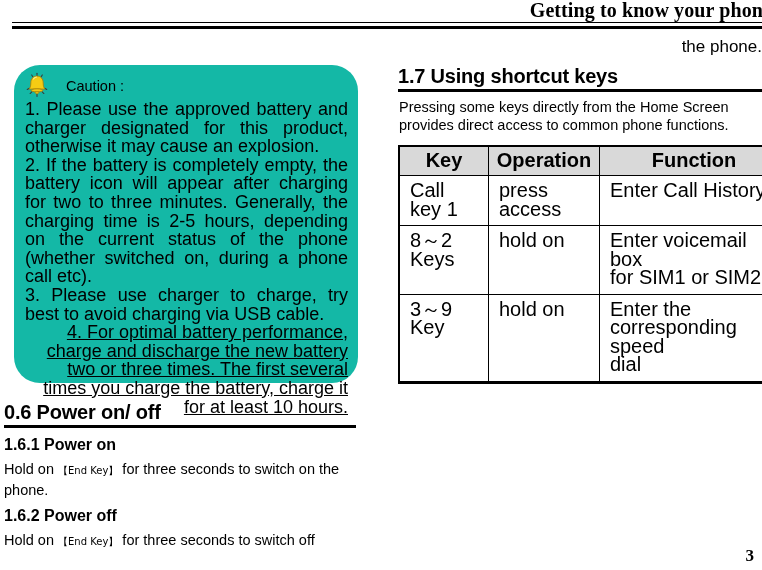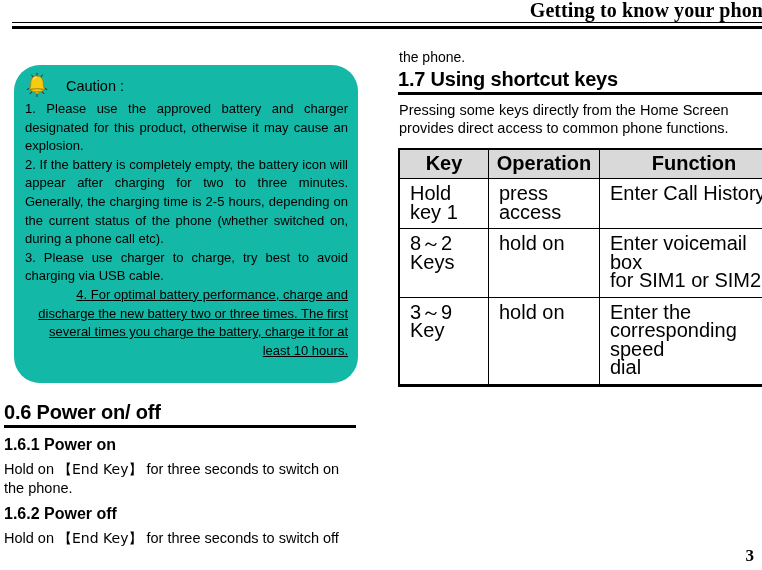--- a/index.html
+++ b/index.html
@@ -92,21 +92,21 @@
     display: block;
     margin-top: -1px;
   }
   .caution-label {
     font-size: 14.5px;
     margin-left: 16px;
     margin-top: 5px;
     white-space: nowrap;
   }
   .caution-text {
-    font-size: 13px;
+    font-size: 18px;
     line-height: 18.6px;
     text-align: justify;
     margin: 1px 2px 0 3px;
   }
   .caution-text p {
     margin: 0;
   }
   .caution-text p.last {
     text-align: right;
     text-decoration: underline;
@@ -137,30 +137,32 @@
     margin: 7px 0 0 0;
   }
   .sec16 {
     position: absolute;
     left: 4px;
     top: 364px;
     width: 352px;
   }
   .bracket {
     font-family: "DejaVu Sans", sans-serif;
-    font-size: 14px;
+    font-size: 10px;
   }
 
   
   .cont-text {
-    font-size: 14px;
+    font-size: 17px;
     line-height: 18.6px;
-    margin: 12px 0 0 1px;
+    margin: 2px 0 0 1px;
+    text-align: right;
   }
   .sec17 {
+    margin-top: 7px;
   }
   .intro-text {
     font-size: 14.5px;
     line-height: 18.6px;
     margin: 6px 0 0 1px;
   }
 
   
   .shortcut-table {
     margin-top: 10px;
@@ -277,21 +279,21 @@
       <thead>
         <tr>
           <th class="col-key">Key</th>
           <th class="col-op">Operation</th>
           <th class="col-fn">Function</th>
         </tr>
       </thead>
       <tbody>
         <tr>
           <td class="col-key">
-            <span class="cell-line">Hold</span>
+            <span class="cell-line">Call</span>
             <span class="cell-line">key 1</span>
           </td>
           <td class="col-op">
             <span class="cell-line">press</span>
             <span class="cell-line">access</span>
           </td>
           <td class="col-fn">
             <span class="cell-line">Enter Call History</span>
           </td>
         </tr>

